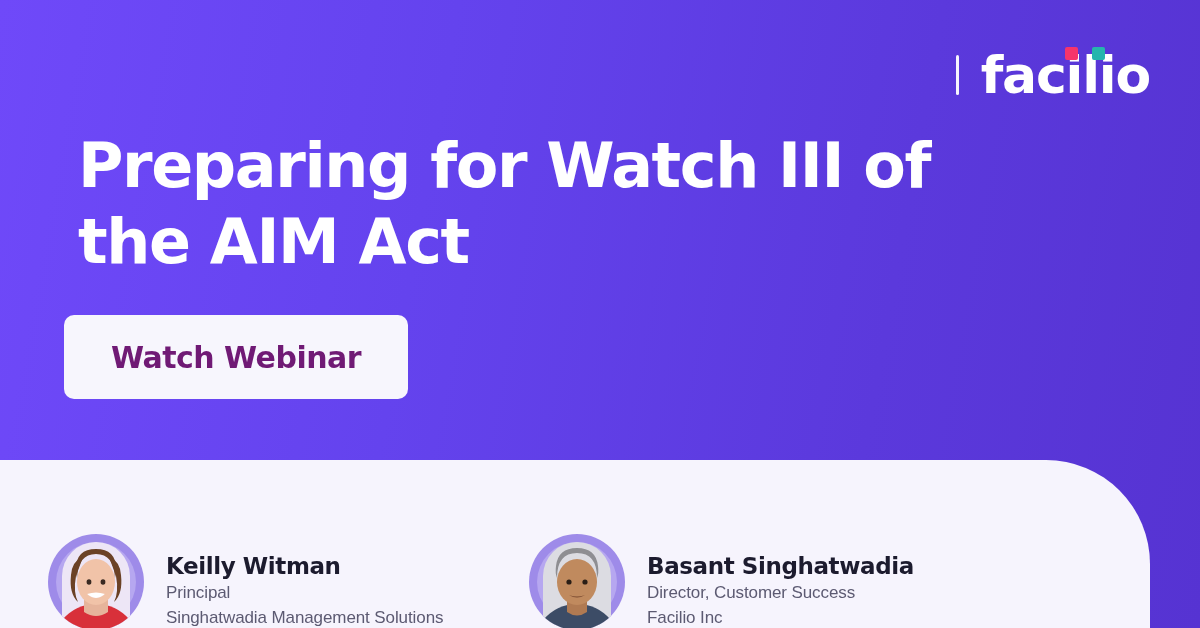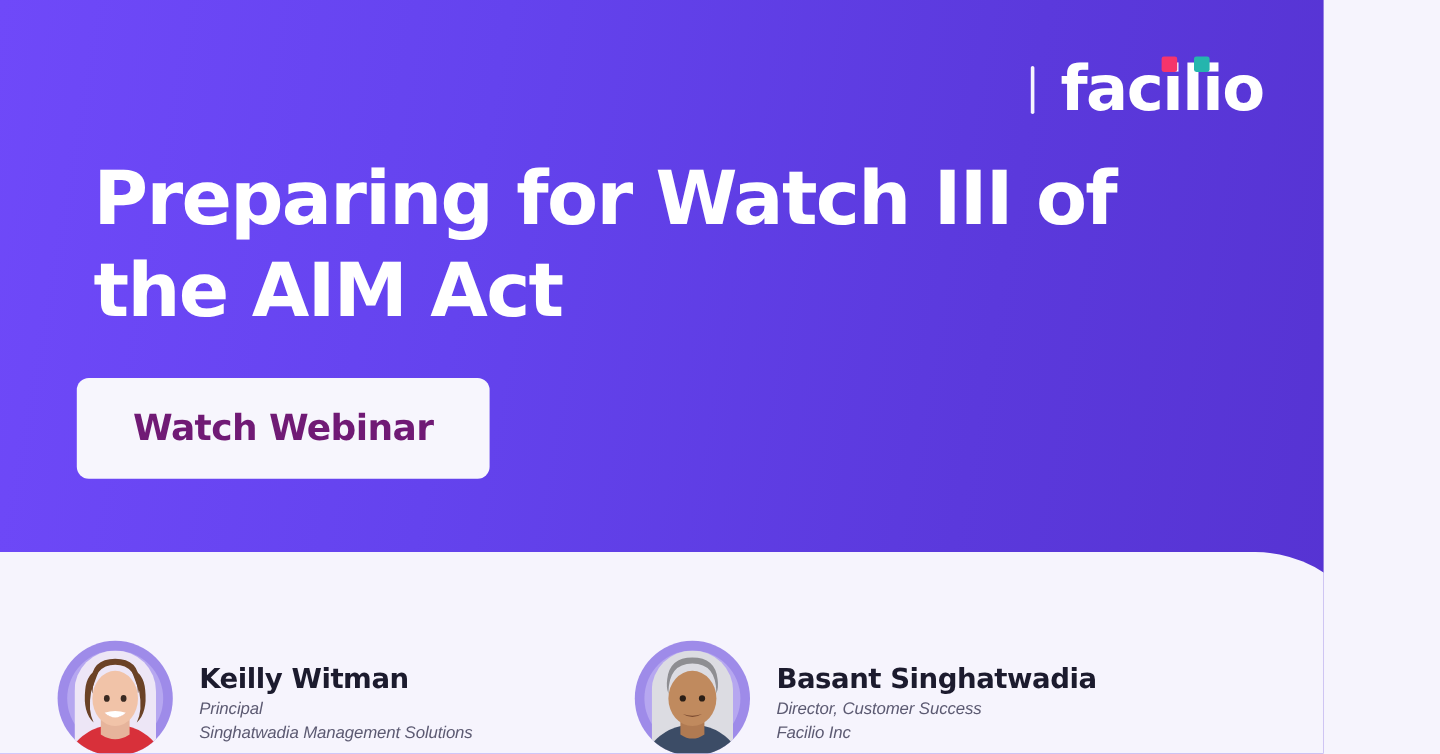--- a/index.html
+++ b/index.html
@@ -10,21 +10,21 @@
     overflow:hidden;
   }
 
   body {
     font-family:"Liberation Sans", sans-serif;
     background:#F6F4FD;
   }
 
   .banner {
     position:relative;
-    width:1103px;
+    width:1200px;
     height:628px;
     overflow:hidden;
     background:linear-gradient(100deg, #6F49F9 0%, #6443EE 35%, #5B39DC 72%, #5633D2 100%);
   }
 
   
   .bottom-panel {
     position:absolute;
     left:0;
     top:460px;
@@ -148,25 +148,24 @@
   .speaker-name {
     color:#1C1B2E;
     font-size:23px;
     font-weight:700;
     letter-spacing:-0.4px;
     line-height:1.28;
     font-family:"DejaVu Sans", sans-serif;
   }
   .speaker-role, .speaker-org {
     color:#5C5A72;
-    font-size:14px;
+    font-size:17px;
     font-weight:400;
     line-height:1.42;
     letter-spacing:-0.1px;
-    font-style:italic;
   }
 </style>
 </head>
 <body>
 
 <div class="banner">
 
   <div class="bottom-panel"></div>
 
   <div class="logo-block">

